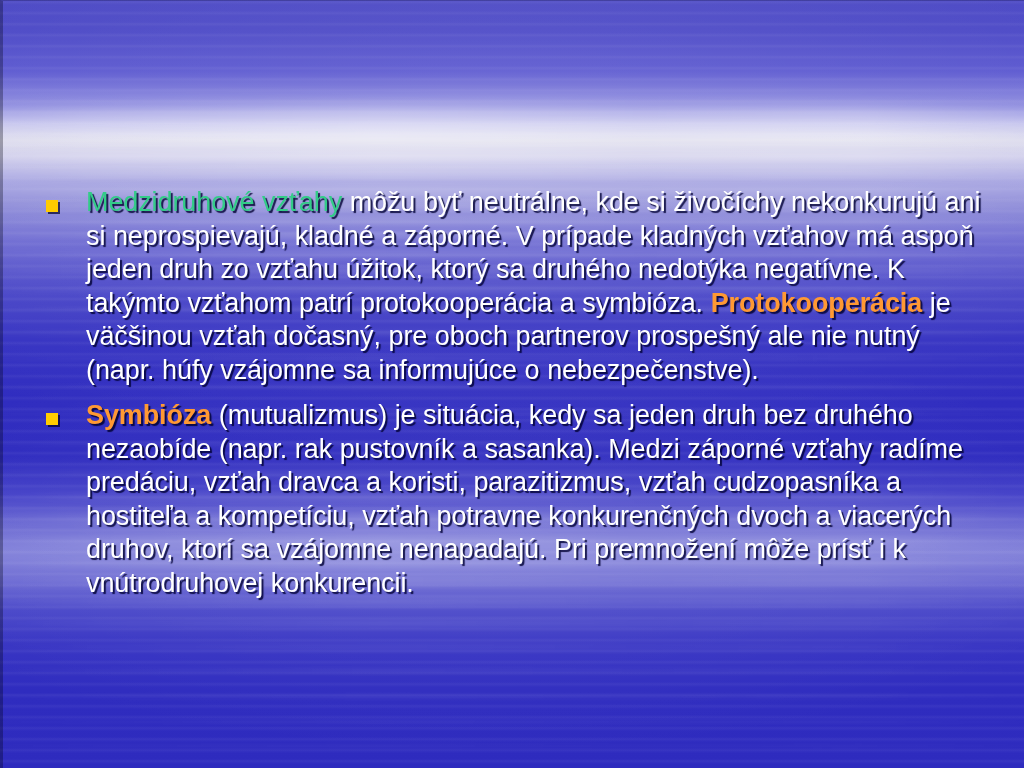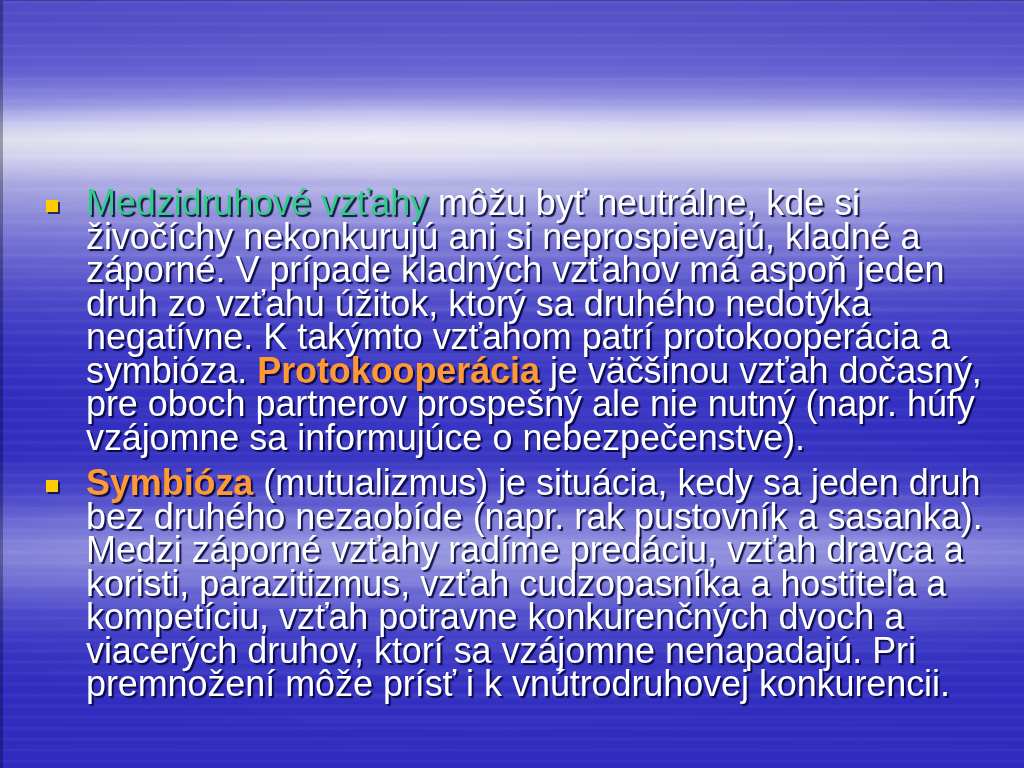--- a/index.html
+++ b/index.html
@@ -106,21 +106,21 @@
   }
   .bullet-square {
     width: 12px;
     height: 12px;
     background: #ffcc00;
     box-shadow: 2px 2px 0 rgba(0,0,40,0.70);
     display: block;
   }
   .bullet-text {
     flex: 1 1 auto;
-    font-size: 36px;
+    font-size: 27px;
     line-height: 33.5px;
     color: #ffffff;
     text-shadow: 2px 2px 1px rgba(0,0,50,0.85);
     letter-spacing: -0.1px;
     word-spacing: 0.2px;
   }
   .em-green {
     color: #33cc88;
     text-shadow: 2px 2px 1px rgba(0,0,50,0.85);
   }

